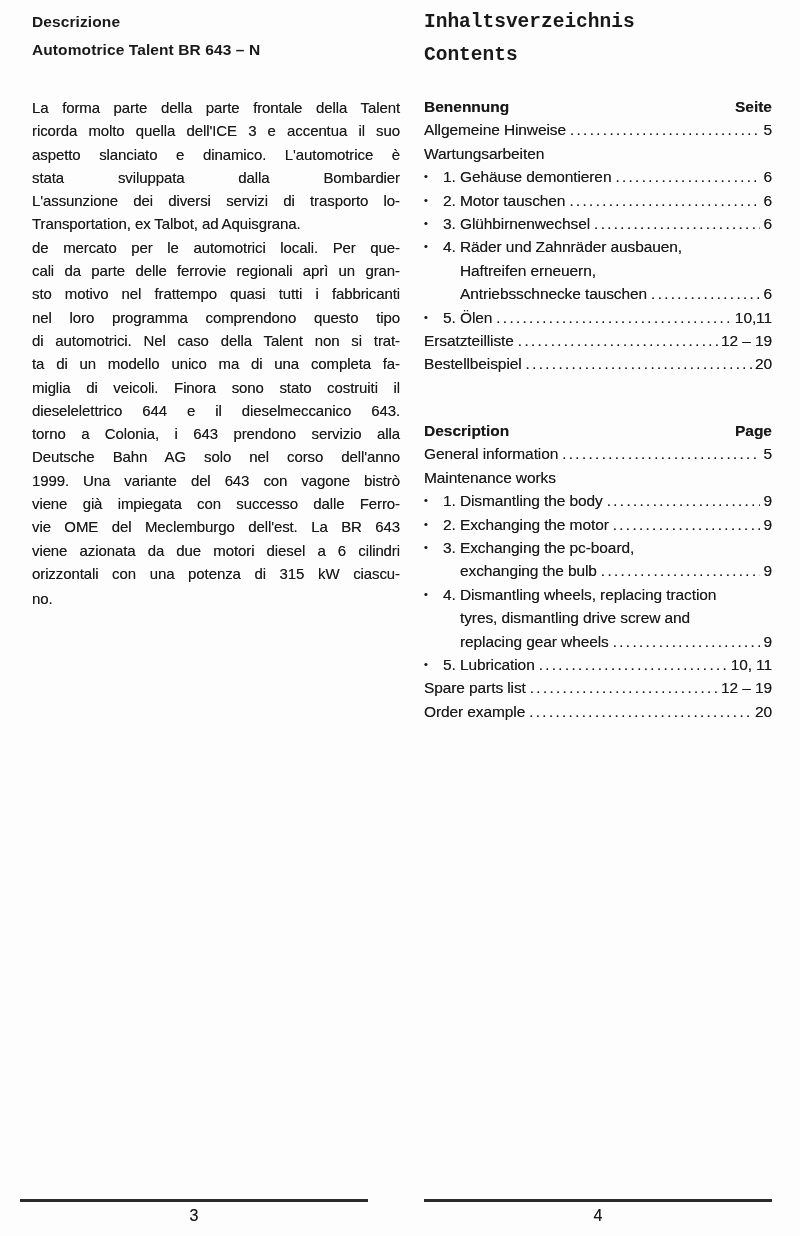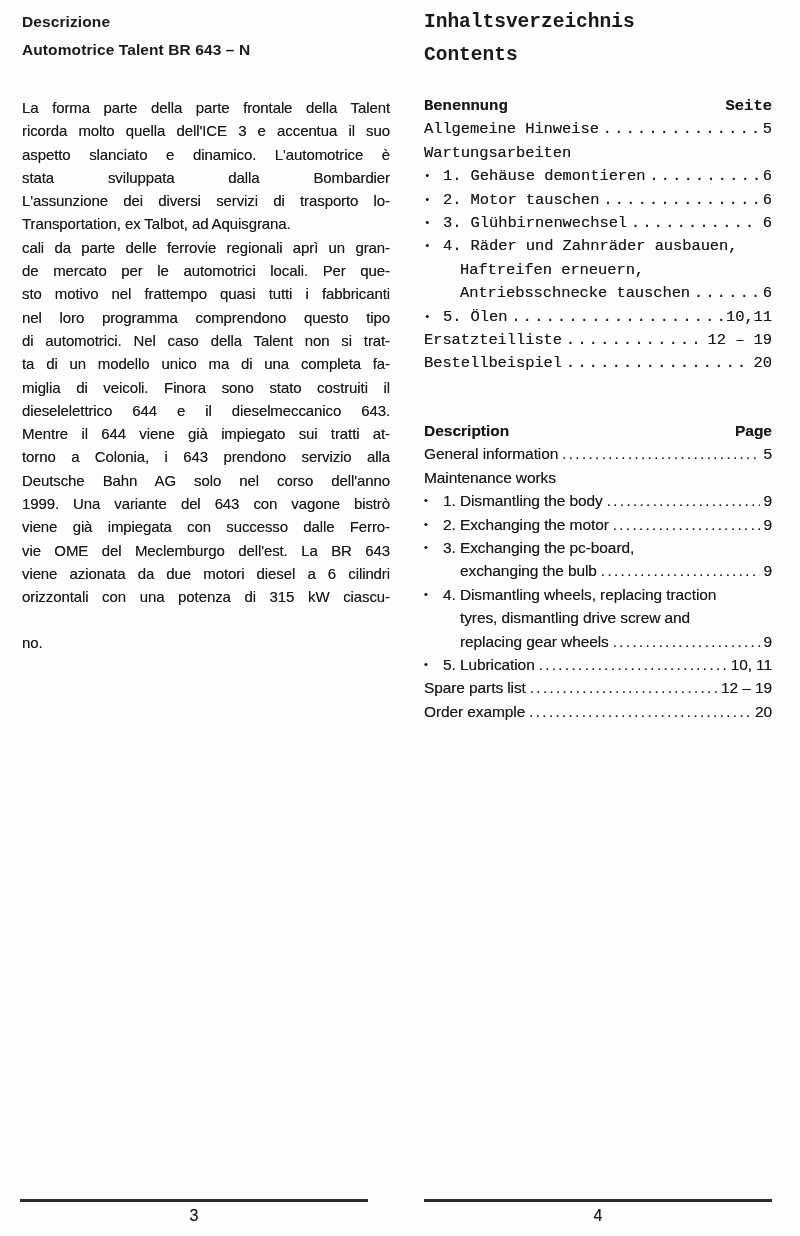--- a/index.html
+++ b/index.html
@@ -7,44 +7,44 @@
     width: 800px; height: 1236px;
     background: #fdfdfd;
     font-family: "Liberation Sans", sans-serif;
     color: #191919;
     position: relative;
     overflow: hidden;
   }
   .page { position: absolute; inset: 0; }
 
   
-  .col-left { position: absolute; left: 22px; top: 8px; width: 368px; }
+  .col-left { position: absolute; left: 32px; top: 8px; width: 368px; }
   .kicker, .doc-title {
     font-weight: bold; font-size: 15.5px; line-height: 28px;
     letter-spacing: 0.1px;
   }
   .body-text {
     margin-top: 32px;
     font-size: 15px; line-height: 23.3px;
     letter-spacing: -0.1px;
     text-shadow: 0 0 0.5px rgba(0,0,0,.55);
   }
   .line { text-align: left; }
   .line.jl { text-align: justify; text-align-last: justify; text-justify: inter-word; }
-  .line.gap { margin-top: 22px; }
+  .line.gap { margin-top: 2px; }
 
   
   .col-right { position: absolute; left: 424px; top: 6px; width: 348px; }
   .toc-title {
     font-weight: bold; font-size: 19.5px; line-height: 33px; margin: 0;
     letter-spacing: 0;
     font-family: Liberation Mono, monospace;
   }
   .toc-section { text-shadow: 0 0 0.5px rgba(0,0,0,.55); }
-  .toc-section.first { margin-top: 23px; font-family: Liberation Mono, monospace; }
+  .toc-section.first { margin-top: 23px; }
   .toc-section.second { margin-top: 43px; }
   .toc-head {
     display: flex; justify-content: space-between;
     font-weight: bold; font-size: 15.5px; line-height: 23.4px;
   }
   .toc-row {
     display: flex; align-items: baseline;
     font-size: 15.5px; line-height: 23.4px;
     letter-spacing: -0.1px;
   }
@@ -82,29 +82,28 @@
   <div class="col-left">
     <div class="kicker">Descrizione</div>
     <div class="doc-title">Automotrice Talent BR 643 – N</div>
     <div class="body-text" id="body-lines">
         <div class="line jl">La forma parte della parte frontale della Talent</div>
         <div class="line jl">ricorda molto quella dell'ICE 3 e accentua il suo</div>
         <div class="line jl">aspetto slanciato e dinamico. L'automotrice è</div>
         <div class="line jl">stata sviluppata dalla Bombardier</div>
         <div class="line jl">L'assunzione dei diversi servizi di trasporto lo-</div>
         <div class="line">Transportation, ex Talbot, ad Aquisgrana.</div>
+        <div class="line jl">de mercato per le automotrici locali. Per que-</div>
         <div class="line jl">cali da parte delle ferrovie regionali aprì un gran-</div>
-        <div class="line jl">de mercato per le automotrici locali. Per que-</div>
         <div class="line jl">sto motivo nel frattempo quasi tutti i fabbricanti</div>
         <div class="line jl">nel loro programma comprendono questo tipo</div>
         <div class="line jl">di automotrici. Nel caso della Talent non si trat-</div>
         <div class="line jl">ta di un modello unico ma di una completa fa-</div>
         <div class="line jl">miglia di veicoli. Finora sono stato costruiti il</div>
         <div class="line jl">dieselelettrico 644 e il dieselmeccanico 643.</div>
-        <div class="line jl">Mentre il 644 viene già impiegato sui tratti at-</div>
         <div class="line jl">torno a Colonia, i 643 prendono servizio alla</div>
         <div class="line jl">Deutsche Bahn AG solo nel corso dell'anno</div>
         <div class="line jl">1999. Una variante del 643 con vagone bistrò</div>
         <div class="line jl">viene già impiegata con successo dalle Ferro-</div>
         <div class="line jl">vie OME del Meclemburgo dell'est. La BR 643</div>
         <div class="line jl">viene azionata da due motori diesel a 6 cilindri</div>
         <div class="line jl">orizzontali con una potenza di 315 kW ciascu-</div>
         <div class="line gap">no.</div>
       </div>
   </div>

